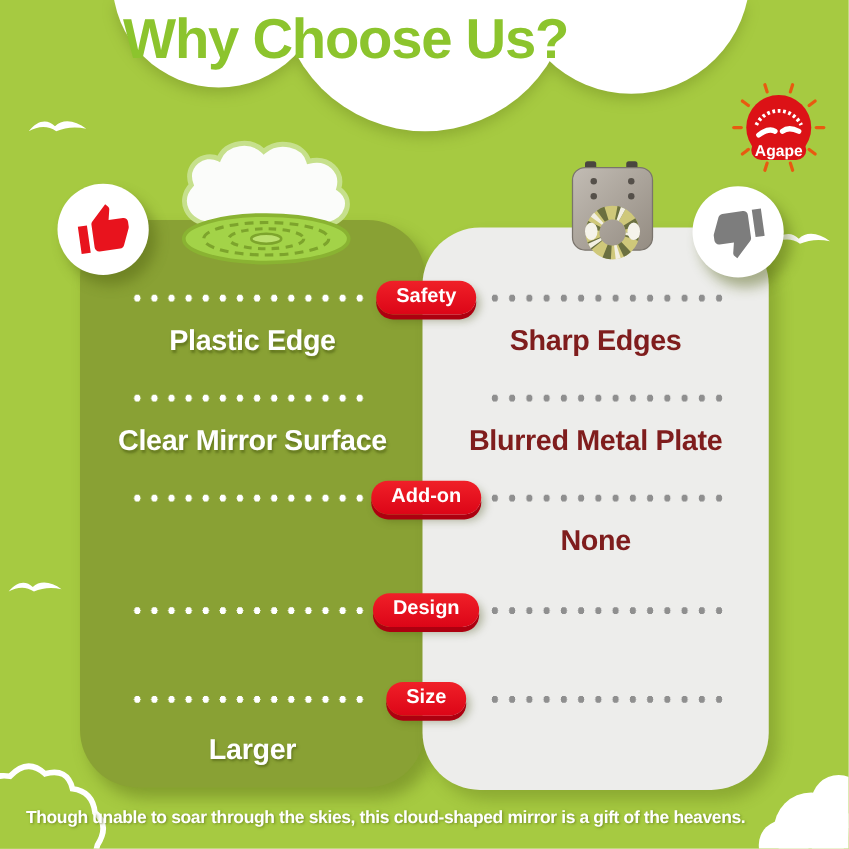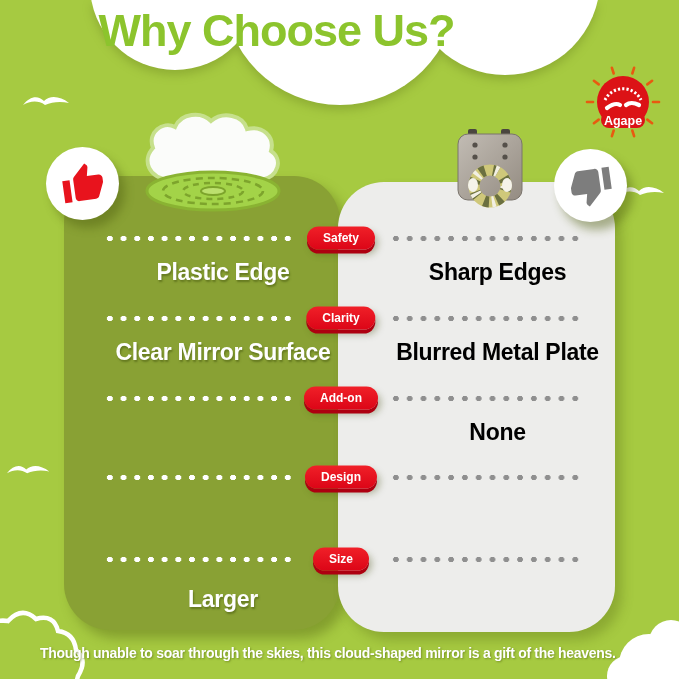--- a/index.html
+++ b/index.html
@@ -33,31 +33,31 @@
   .row{position:absolute;left:0;width:679px;height:72px;z-index:5;}
   .dots{position:absolute;top:0;height:7px;background-repeat:repeat-x;}
   .dots-left{left:103px;width:192px;
     background-image:radial-gradient(circle 2.7px at center,#ffffff 98%,rgba(255,255,255,0) 100%);
     background-size:13.7px 7px;}
   .dots-right{left:389px;width:194px;
     background-image:radial-gradient(circle 2.7px at center,#8f8f8f 98%,rgba(143,143,143,0) 100%);
     background-size:13.8px 7px;}
   .pill{position:absolute;left:341px;top:3px;transform:translate(-50%,-50%);
         background:linear-gradient(#f02028,#dc0517);color:#fff;font-weight:bold;
-        font-size:12px;padding:4px 16px 5px;border-radius:22px;white-space:nowrap;
+        font-size:16px;padding:4px 16px 5px;border-radius:22px;white-space:nowrap;
         box-shadow:0 4px 0 #ad0010,3px 5px 7px rgba(60,70,10,.35);}
   .cell{position:absolute;top:18px;height:38px;line-height:38px;text-align:center;
-        font-size:23px;font-weight:bold;letter-spacing:-.3px;white-space:nowrap;margin-left:21px;}
+        font-size:23px;font-weight:bold;letter-spacing:-.3px;white-space:nowrap;}
   .cell-left{left:64px;width:276px;color:#ffffff;text-shadow:1px 2px 2px rgba(70,85,15,.55);}
-  .cell-right{left:338px;width:277px;color:#000000;}
+  .cell-right{left:338px;width:277px;color:#7f1d1d;}
 
   
-  .footer-caption{position:absolute;left:0;top:645px;width:617px;text-align:left;
+  .footer-caption{position:absolute;left:0;top:645px;width:617px;text-align:center;
                   font-size:14px;font-weight:bold;letter-spacing:-.3px;color:#fff;
-                  text-shadow:1px 1px 2px rgba(90,110,20,.6);z-index:9;padding-left:40px;}
+                  text-shadow:1px 1px 2px rgba(90,110,20,.6);z-index:9;}
 
   
   .abs{position:absolute;}
   .product{z-index:4;}
   .badge-agape{z-index:7;}
   .corner-cloud{z-index:8;}
 </style>
 </head>
 <body>
 
@@ -150,31 +150,30 @@
   <div class="row" style="top:235px">
     <div class="dots dots-left"></div>
     <div class="dots dots-right"></div>
     <div class="pill">Safety</div>
     <div class="cell cell-left">Plastic Edge</div>
     <div class="cell cell-right">Sharp Edges</div>
   </div>
   <div class="row" style="top:315px">
     <div class="dots dots-left"></div>
     <div class="dots dots-right"></div>
-    <div class="pill">Clarity</div>
     <div class="cell cell-left">Clear Mirror Surface</div>
     <div class="cell cell-right">Blurred Metal Plate</div>
   </div>
   <div class="row" style="top:395px">
     <div class="dots dots-left"></div>
     <div class="dots dots-right"></div>
     <div class="pill">Add-on</div>
     <div class="cell cell-right">None</div>
   </div>
-  <div class="row" style="top:474px">
+  <div class="row" style="top:485px">
     <div class="dots dots-left"></div>
     <div class="dots dots-right"></div>
     <div class="pill">Design</div>
   </div>
   <div class="row" style="top:556px">
     <div class="dots dots-left"></div>
     <div class="dots dots-right"></div>
     <div class="pill">Size</div>
     <div class="cell cell-left" style="top:24px">Larger</div>
   </div>

